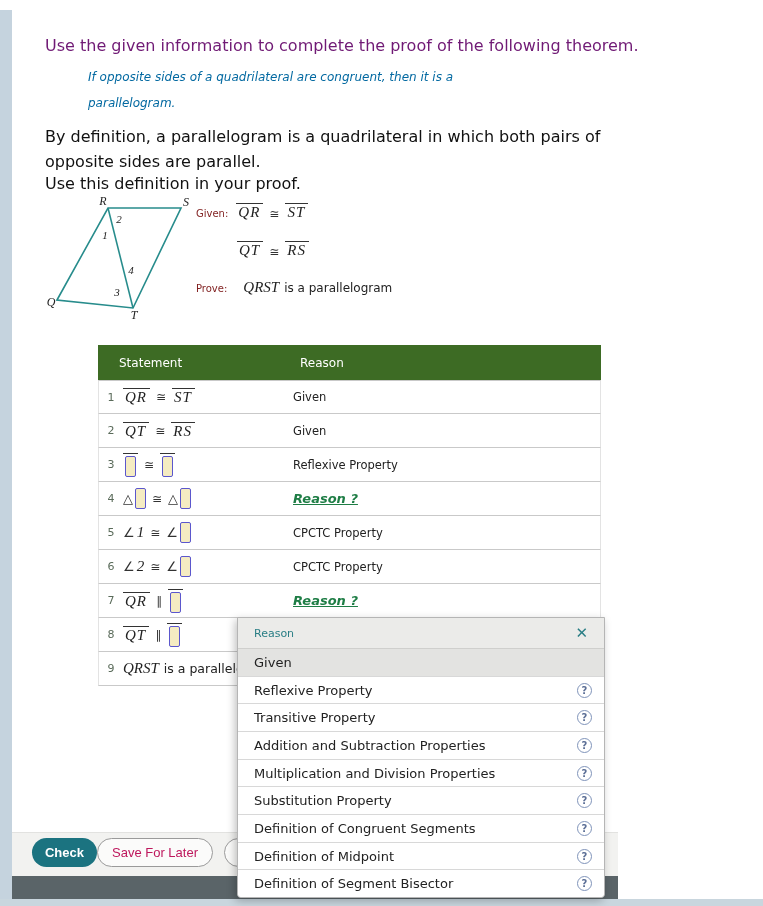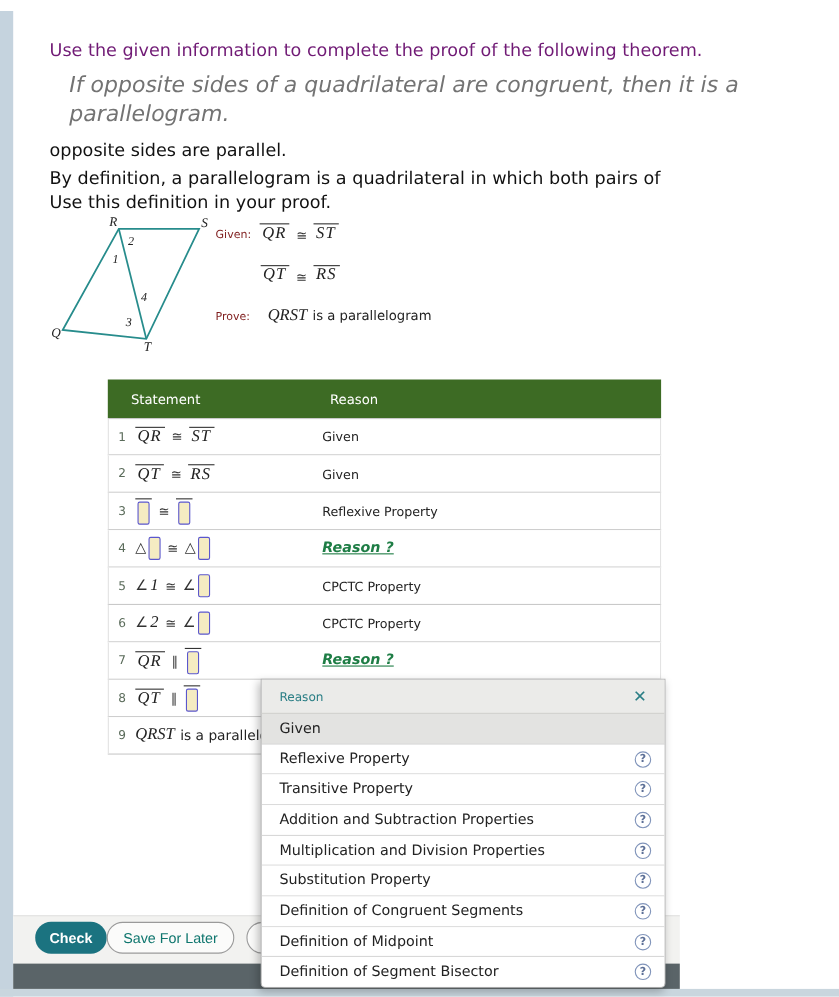--- a/index.html
+++ b/index.html
@@ -6,21 +6,21 @@
   html,body { width:763px; height:906px; }
   body {
     font-family:"DejaVu Sans","Liberation Sans",sans-serif;
     background:#ffffff; color:#1a1a1a; position:relative; overflow:hidden;
   }
   .left-strip { position:absolute; left:0; top:10px; width:12px; height:896px; background:#c5d3de; }
   .bottom-strip { position:absolute; left:0; top:899px; width:763px; height:7px; background:#c9d6de; }
 
   
   .q-intro { position:absolute; left:45px; top:36px; font-size:16px; color:#701a75; }
-  .q-theorem { position:absolute; left:63px; top:64px; font-size:20px; font-style:italic; line-height:26px; color:#737373; }
+  .q-theorem { position:absolute; left:88px; top:64px; font-size:12px; font-style:italic; line-height:26px; color:#0369a1; }
   .q-def { position:absolute; left:45px; top:124px; font-size:16px; line-height:25px; color:#111; }
   .q-instr { position:absolute; left:45px; top:174px; font-size:16px; color:#111; }
 
   
   .figure { position:absolute; left:40px; top:196px; width:162px; height:126px; }
   .figure text { font-family:"Liberation Serif","DejaVu Serif",serif; font-style:italic; font-size:12px; fill:#222; }
   .figure .angnum { font-size:11px; }
 
   
   .given-block { position:absolute; left:196px; top:203px; }
@@ -52,21 +52,21 @@
   .pre { font-style:normal; font-size:13px; color:#333; margin-right:2px; }
   .mi { font-family:"Liberation Serif","DejaVu Serif",serif; font-style:italic; font-size:15px; color:#222; }
   .stxt { font-size:12.5px; color:#222; margin-left:5px; }
 
   
   .footer-bg { position:absolute; left:12px; top:832px; width:606px; height:44px; background:#f2f2f0; border-top:1px solid #e2e2e0; }
   .darkbar { position:absolute; left:12px; top:876px; width:606px; height:23px; background:#5a6468; }
   .btn { position:absolute; top:838px; height:29px; border-radius:15px; font-size:13px;
          display:flex; align-items:center; justify-content:center; cursor:pointer; }
   .btn-check { left:32px; width:65px; background:#1b7380; color:#fff; font-weight:bold; border:none; }
-  .btn-save { left:97px; width:116px; background:#fbfbfa; color:#0f766e; border:1px solid #9a9a9a; }
+  .btn-save { left:97px; width:116px; background:#fbfbfa; color:#be185d; border:1px solid #9a9a9a; }
   .btn-partial { left:224px; width:90px; background:#fbfbfa; color:#444; border:1px solid #9a9a9a; justify-content:flex-start; padding-left:13px; }
 
   
   .dropdown { position:absolute; left:237px; top:617px; width:368px; height:281px; background:#fff;
               border:1px solid #b5b5b5; border-radius:0 0 4px 4px; box-shadow:-2px 3px 8px rgba(0,0,0,.25);
               display:flex; flex-direction:column; z-index:10; }
   .dd-header { height:31px; background:#ebebe9; border-bottom:1px solid #cfcfcd; display:flex; align-items:center;
                justify-content:space-between; padding:0 16px; flex:none; }
   .dd-title { color:#2a7e85; font-size:11px; }
   .dd-close { color:#2a7e85; font-size:15px; font-weight:bold; cursor:pointer; line-height:1; }
@@ -83,22 +83,22 @@
 
 <div class="left-strip"></div>
 <div class="bottom-strip"></div>
 
 <div class="q-intro">Use the given information to complete the proof of the following theorem.</div>
 <div class="q-theorem">
   <div>If opposite sides of a quadrilateral are congruent, then it is a</div>
   <div>parallelogram.</div>
 </div>
 <div class="q-def">
+  <div>By definition, a parallelogram is a quadrilateral in which both pairs of</div>
   <div>opposite sides are parallel.</div>
-  <div>By definition, a parallelogram is a quadrilateral in which both pairs of</div>
 </div>
 <div class="q-instr">Use this definition in your proof.</div>
 
 <svg class="figure" viewBox="0 0 162 126">
   <g stroke="#278c8c" stroke-width="1.6" fill="none">
     <polygon points="17,104 68,12 141,12 93,112"></polygon>
     <line x1="68" y1="12" x2="93" y2="112"></line>
   </g>
   <text x="63" y="9" text-anchor="middle">R</text>
   <text x="146" y="10" text-anchor="middle">S</text>

